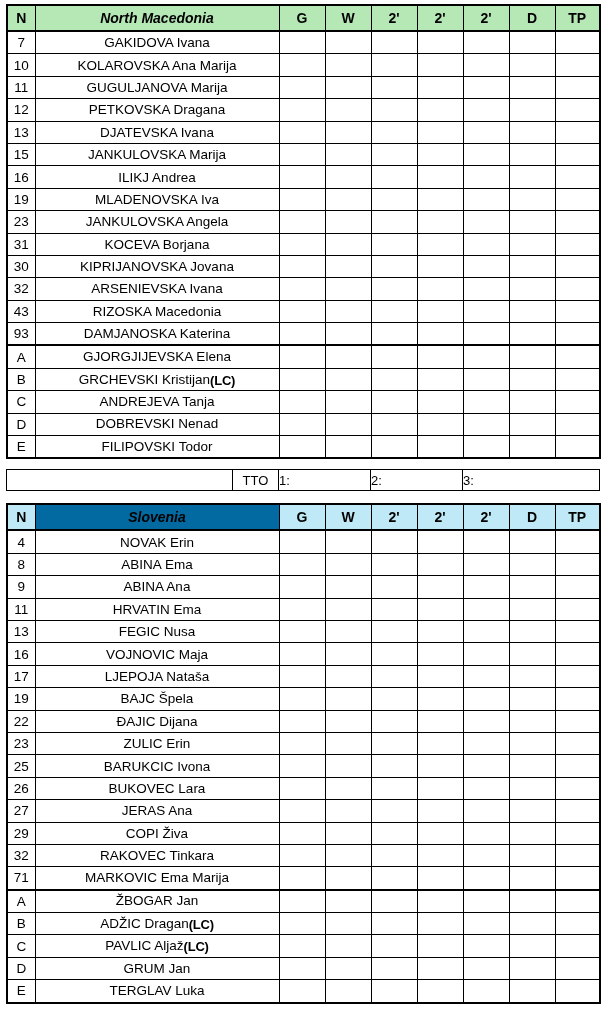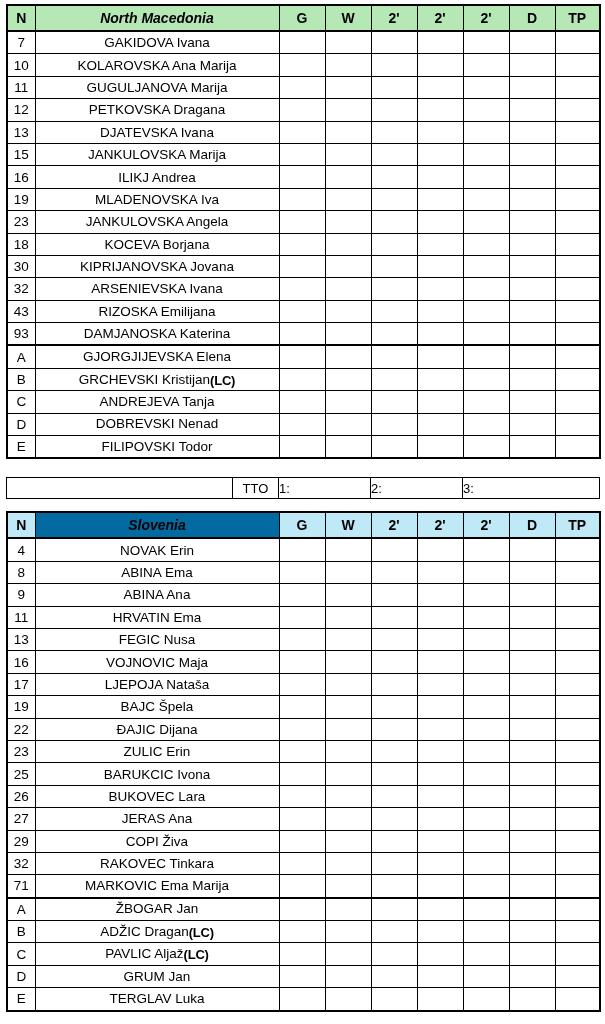--- a/index.html
+++ b/index.html
@@ -80,21 +80,21 @@
     border-top: 2px solid #000;
   }
   tr.last-row td {
     border-bottom: 2px solid #000;
   }
   
   table.tto {
     border-collapse: collapse;
     table-layout: fixed;
     width: 593px;
-    margin-top: 18px;
+    margin-top: 10px;
   }
   table.tto td {
     border: 1px solid #000;
     height: 20px;
     font-size: 13px;
     padding: 0;
     vertical-align: middle;
     overflow: hidden;
     white-space: nowrap;
   }
@@ -240,21 +240,21 @@
           <td class="pname">JANKULOVSKA Angela</td>
           <td></td>
           <td></td>
           <td></td>
           <td></td>
           <td></td>
           <td></td>
           <td></td>
         </tr>
       <tr>
-          <td class="num">18</td>
+          <td class="num">31</td>
           <td class="pname">KOCEVA Borjana</td>
           <td></td>
           <td></td>
           <td></td>
           <td></td>
           <td></td>
           <td></td>
           <td></td>
         </tr>
       <tr>
@@ -274,21 +274,21 @@
           <td></td>
           <td></td>
           <td></td>
           <td></td>
           <td></td>
           <td></td>
           <td></td>
         </tr>
       <tr>
           <td class="num">43</td>
-          <td class="pname">RIZOSKA Emilijana</td>
+          <td class="pname">RIZOSKA Macedonia</td>
           <td></td>
           <td></td>
           <td></td>
           <td></td>
           <td></td>
           <td></td>
           <td></td>
         </tr>
       <tr>
           <td class="num">93</td>

